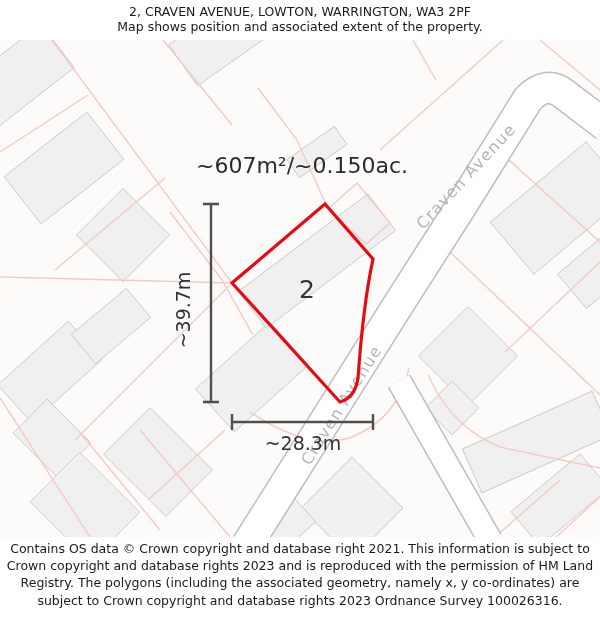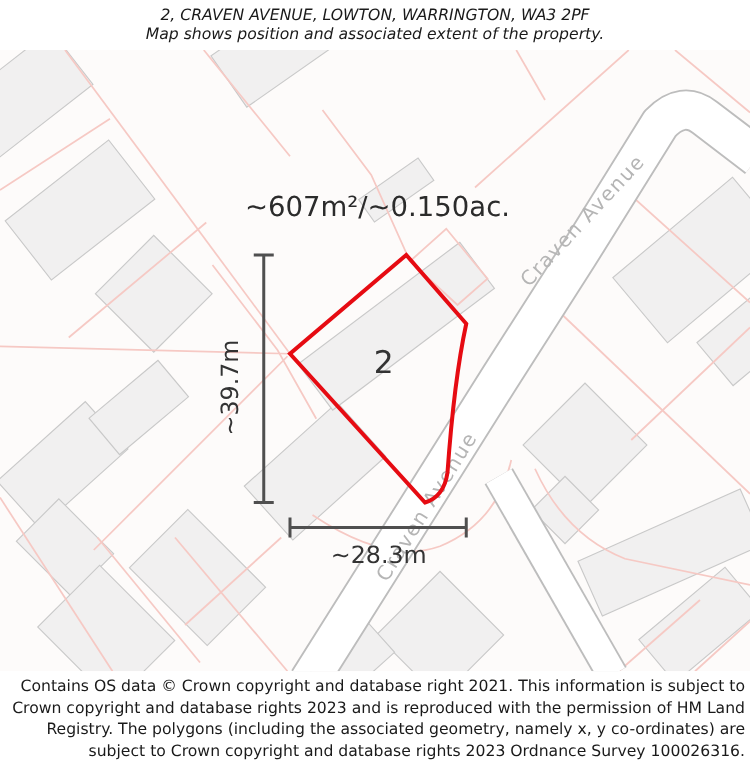--- a/index.html
+++ b/index.html
@@ -1,19 +1,19 @@
 <!DOCTYPE html>
 <html style="--c-outline: #e60b12; --c-parcel: #f6c9c4; --c-road: #bdbdbd;"><head>
 <meta charset="utf-8">
 <style>
   html,body{margin:0;padding:0;background:#ffffff;}
   body{width:600px;height:625px;overflow:hidden;font-family:"DejaVu Sans","Liberation Sans",sans-serif;}
   .page{width:600px;height:625px;display:flex;flex-direction:column;background:#ffffff;}
 
-  .header{height:40px;flex:0 0 auto;text-align:center;padding-top:4px;box-sizing:border-box;font-style:italic;}
+  .header{height:40px;flex:0 0 auto;text-align:center;padding-top:4px;box-sizing:border-box;}
   .header .title{font-size:12.5px;line-height:15px;color:#1a1a1a;}
   .header .subtitle{font-size:12.5px;line-height:16px;color:#1a1a1a;}
 
   .map-wrap{position:relative;width:600px;height:497px;flex:0 0 auto;overflow:hidden;}
   svg{display:block;}
   .map-bg{fill:#fdfbfa;}
   .building{fill:#f1f0f0;stroke:#c9c9c9;stroke-width:0.9;}
   .parcel{fill:none;stroke:var(--c-parcel,#f6c9c4);stroke-width:1.4;}
   .road-casing{fill:none;stroke:var(--c-road,#bdbdbd);stroke-linejoin:round;}
   .road-casing.main{stroke-width:33;}
@@ -22,21 +22,21 @@
   .road-fill.main{stroke-width:30;}
   .road-fill.branch{stroke-width:23;}
   .property{fill:none;stroke:var(--c-outline,#e60b12);stroke-width:3.2;stroke-linejoin:miter;}
   .dim{fill:none;stroke:#4f4f4f;stroke-width:2.4;}
   .street-label{fill:#b5b5b5;font-size:16px;letter-spacing:1.2px;}
   .area-label{fill:#2b2b2b;font-size:22px;}
   .plot-label{fill:#333333;font-size:25px;}
   .dim-label{fill:#333333;font-size:19px;}
 
   .footer{flex:1 1 auto;padding:3px 4px 0 4px;box-sizing:border-box;}
-  .footer p{margin:0;font-size:12.5px;line-height:17.2px;color:#1a1a1a;text-align:right;}
+  .footer p{margin:0;font-size:12.5px;line-height:17.2px;color:#1a1a1a;text-align:center;}
 </style>
 </head>
 <body>
 
 <div class="page">
 
   <div class="header">
     <div class="title">2, CRAVEN AVENUE, LOWTON, WARRINGTON, WA3 2PF</div>
     <div class="subtitle">Map shows position and associated extent of the property.</div>
   </div>

